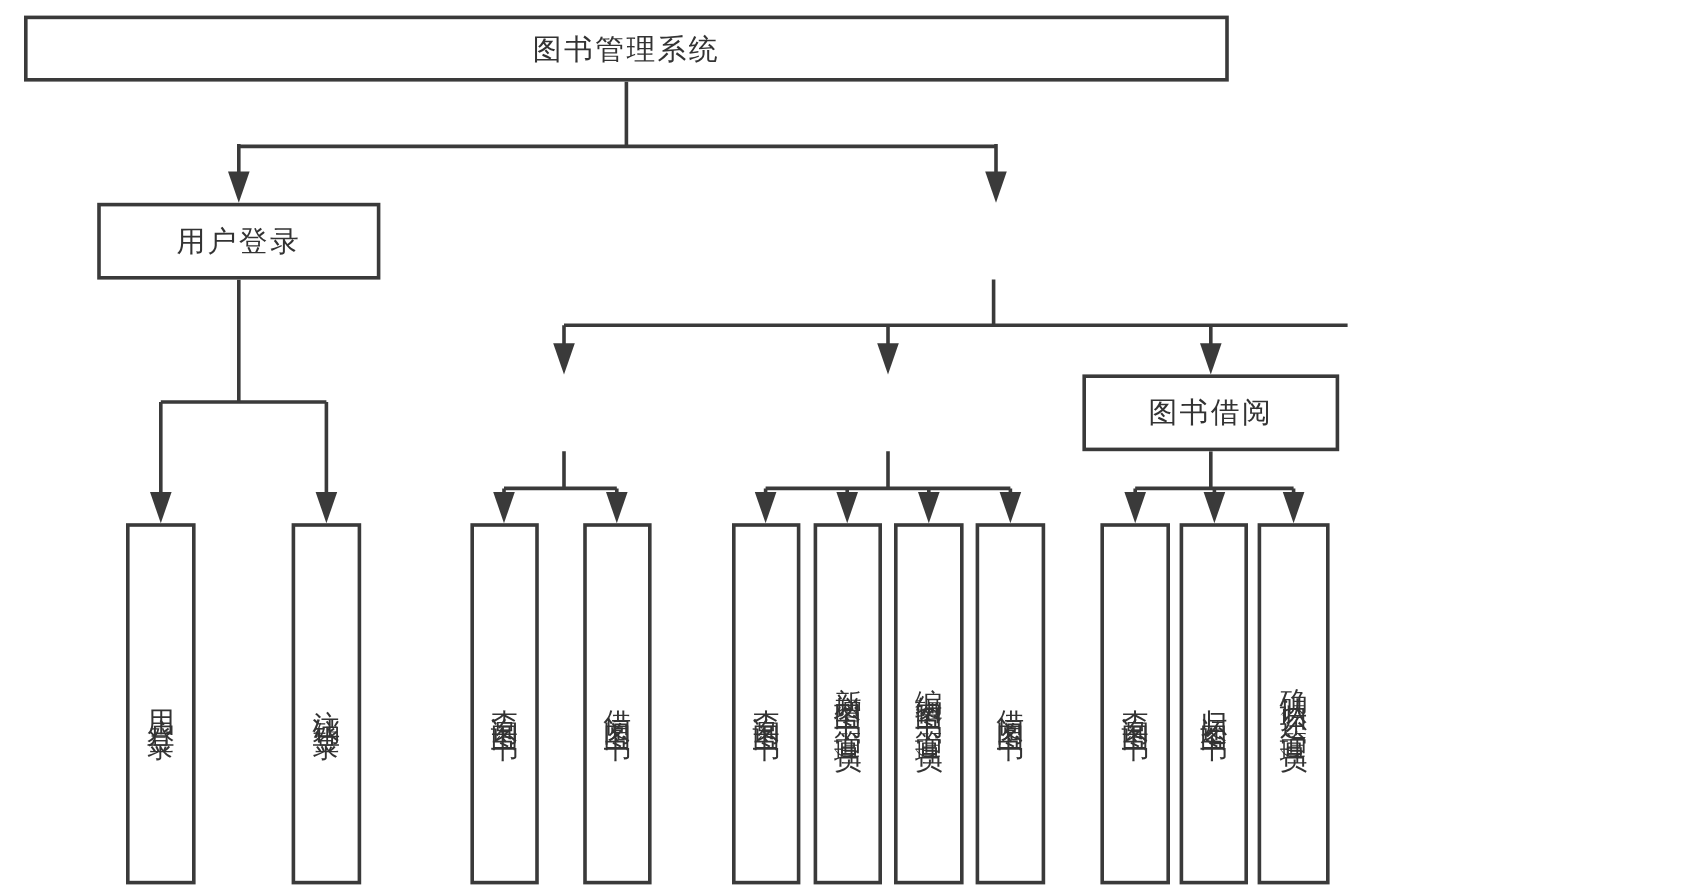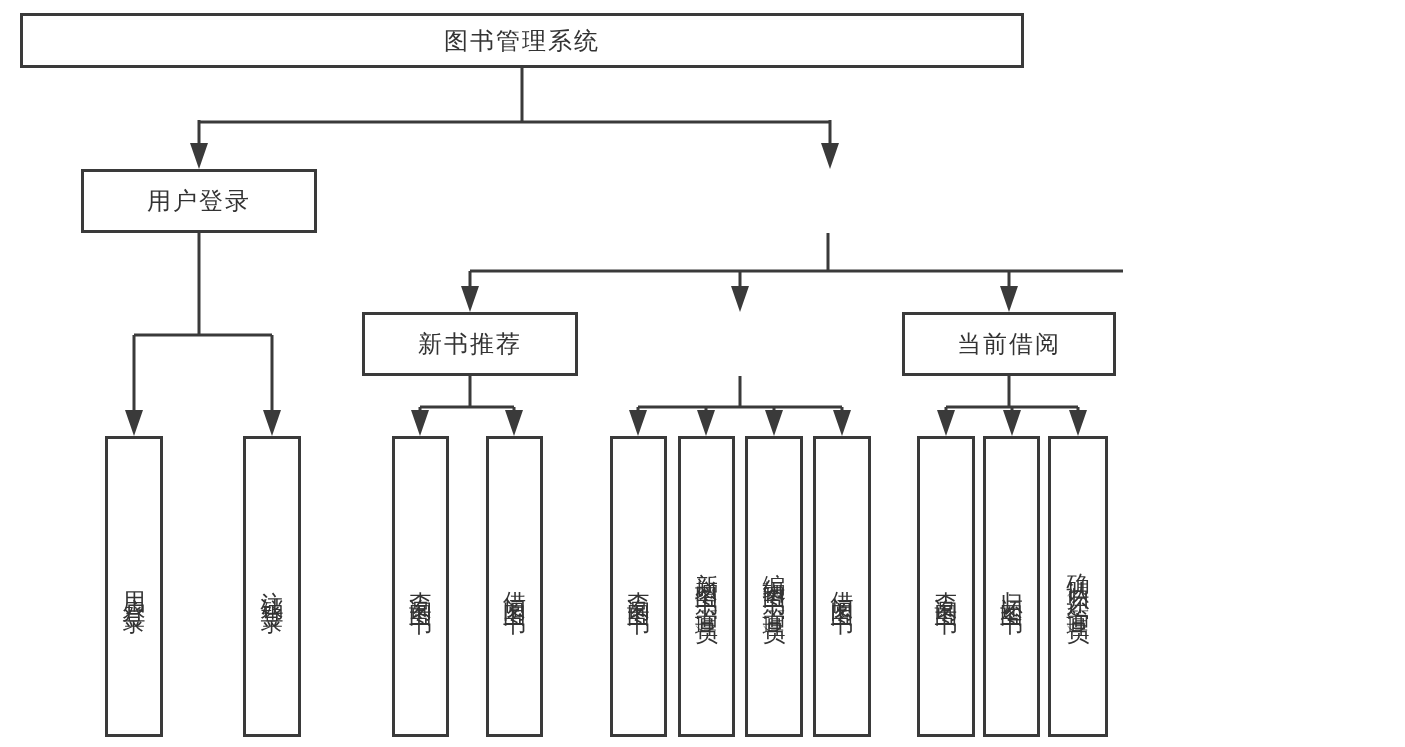--- a/index.html
+++ b/index.html
@@ -71,22 +71,21 @@
     <polygon points="1012,436 1003,410 1021,410"></polygon>
     <polygon points="1078,436 1069,410 1087,410"></polygon>
     <polygon points="1224,436 1215,410 1233,410"></polygon>
     <polygon points="1343,436 1334,410 1352,410"></polygon>
   </svg>
 
   <div class="box hbox" style="left:20px;top:13px;width:1004px;height:55px">图书管理系统</div>
 
   <div class="box hbox" style="left:81px;top:169px;width:236px;height:64px">用户登录</div>
 
-  <div class="box hbox" style="left:362px;top:312px;width:216px;height:64px">新书推荐</div>
-  <div class="box hbox" style="left:902px;top:312px;width:214px;height:64px">当前借阅</div>
+  <div class="box hbox" style="left:902px;top:312px;width:214px;height:64px">图书借阅</div>
 
   <div class="box leaf" style="left:105px;top:436px;width:58px;height:301px">用户登录</div>
   <div class="box leaf" style="left:243px;top:436px;width:58px;height:301px">注销登录</div>
 
   <div class="box leaf" style="left:392px;top:436px;width:57px;height:301px">查询图书</div>
   <div class="box leaf" style="left:486px;top:436px;width:57px;height:301px">借阅图书</div>
 
   <div class="box leaf" style="left:610px;top:436px;width:57px;height:301px">查询图书</div>
   <div class="box leaf" style="left:678px;top:436px;width:57px;height:301px">新增图书（管理员）</div>
   <div class="box leaf" style="left:745px;top:436px;width:58px;height:301px">编辑图书（管理员）</div>

